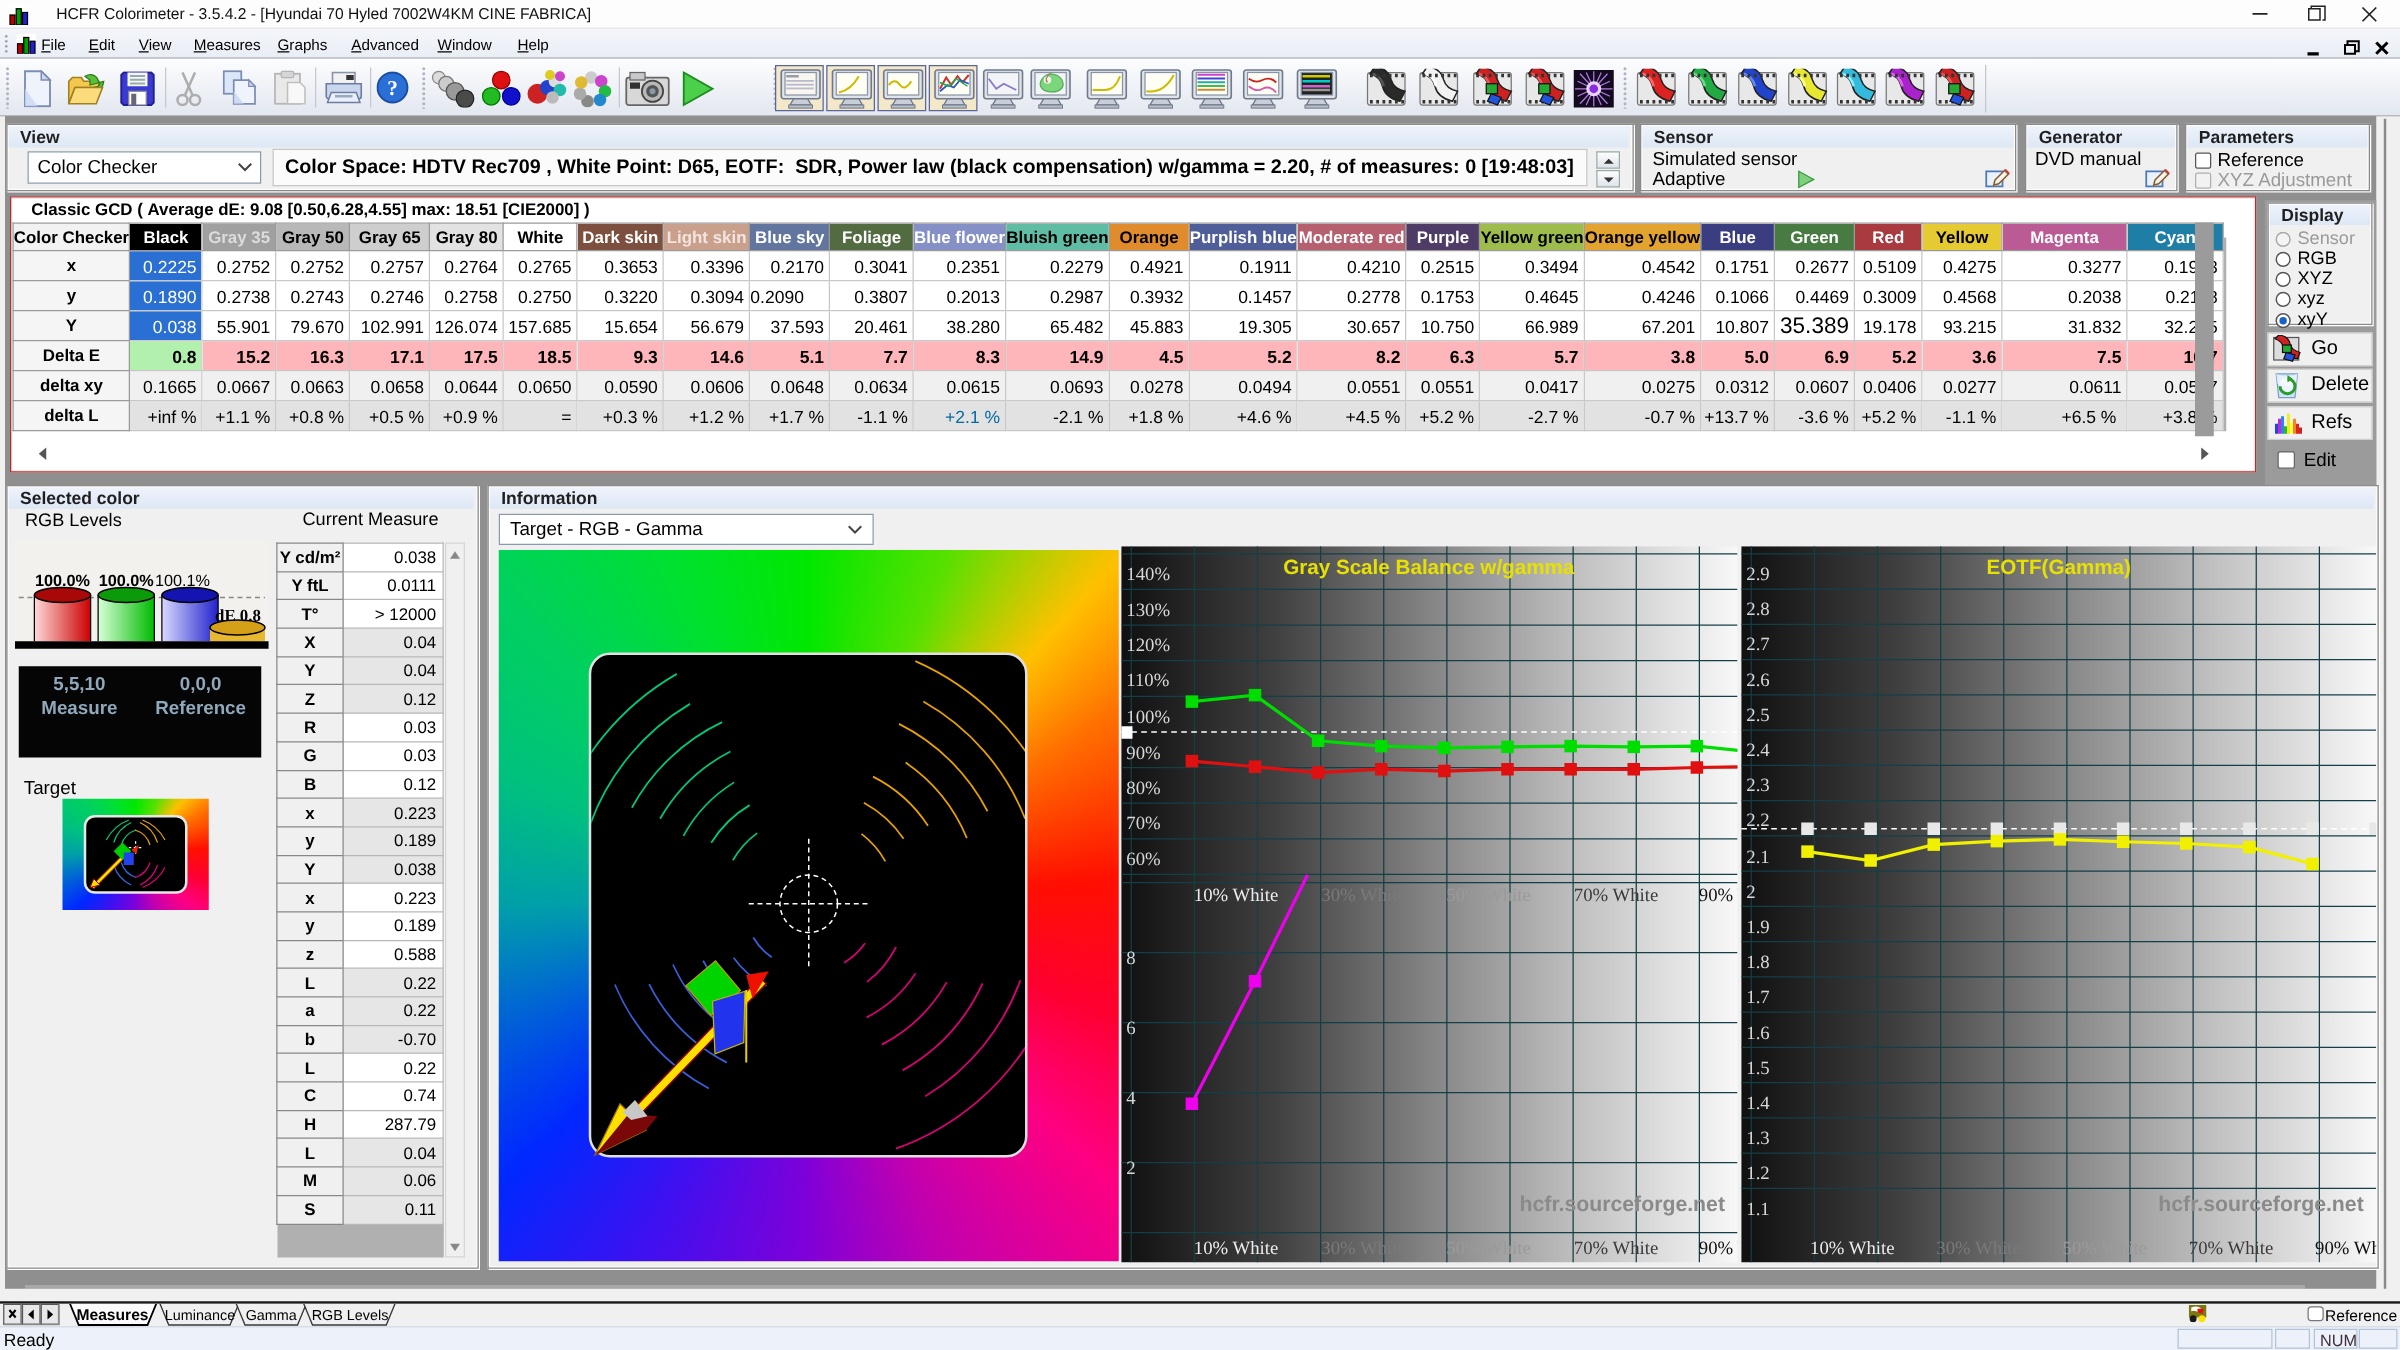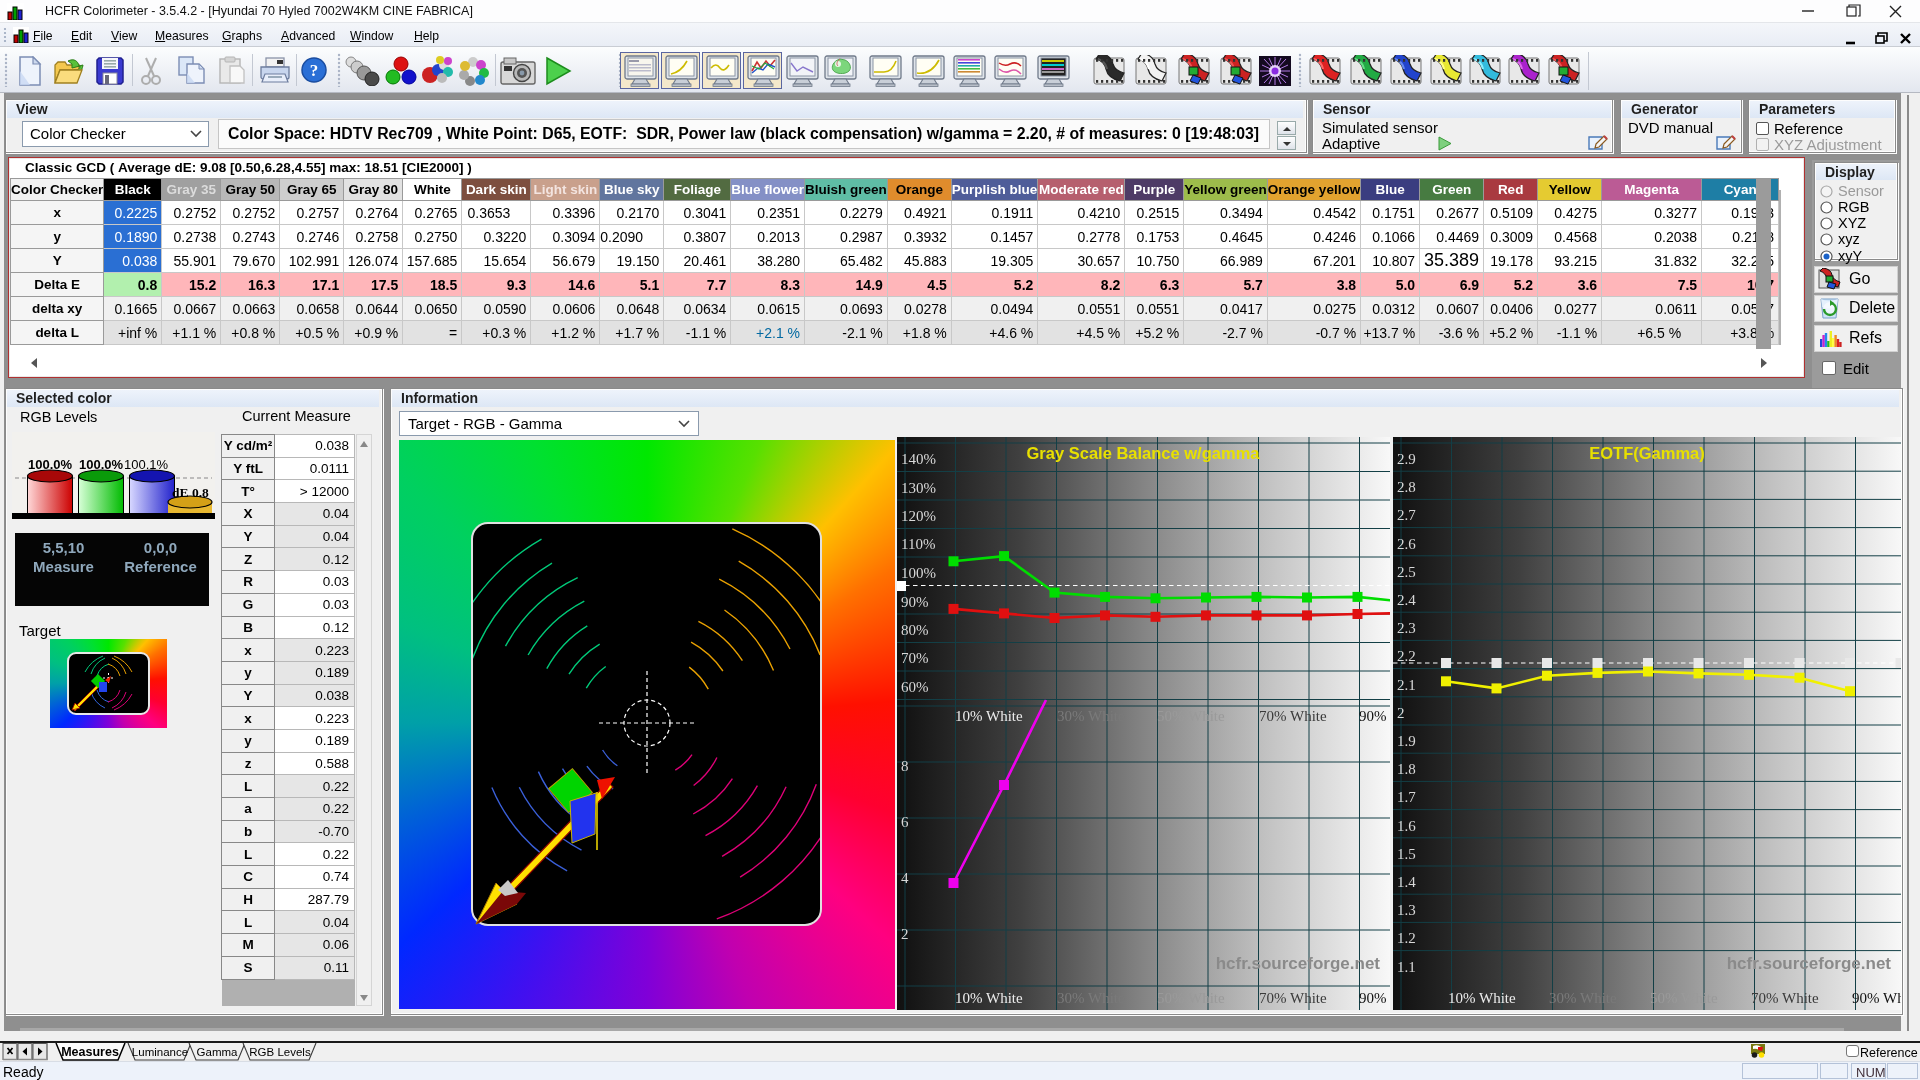--- a/index.html
+++ b/index.html
@@ -580,21 +580,21 @@
         <td style="width:77px;background:#1e7ea5;color:#fff;border:1px solid #9a9a9a;font-size:13.5px;font-weight:bold;text-align:center;overflow:hidden;white-space:nowrap">Cyan</td>
       </tr>
       <tr style="height:24px">
         <td style="background:#f5f5f5;border:1px solid #9a9a9a;font-size:13.5px;font-weight:bold;text-align:center">x</td>
         <td style="background:#2a6fd3;color:#fff;border:1px solid #c8c8c8;font-size:14px;text-align:right;padding-right:4px;white-space:nowrap;overflow:hidden">0.2225</td>
         <td style="background:#fff;color:#000;border:1px solid #c8c8c8;font-size:14px;text-align:right;padding-right:4px;white-space:nowrap;overflow:hidden">0.2752</td>
         <td style="background:#fff;color:#000;border:1px solid #c8c8c8;font-size:14px;text-align:right;padding-right:4px;white-space:nowrap;overflow:hidden">0.2752</td>
         <td style="background:#fff;color:#000;border:1px solid #c8c8c8;font-size:14px;text-align:right;padding-right:4px;white-space:nowrap;overflow:hidden">0.2757</td>
         <td style="background:#fff;color:#000;border:1px solid #c8c8c8;font-size:14px;text-align:right;padding-right:4px;white-space:nowrap;overflow:hidden">0.2764</td>
         <td style="background:#fff;color:#000;border:1px solid #c8c8c8;font-size:14px;text-align:right;padding-right:4px;white-space:nowrap;overflow:hidden">0.2765</td>
-        <td style="background:#fff;color:#000;border:1px solid #c8c8c8;font-size:14px;text-align:right;padding-right:20px;white-space:nowrap;overflow:hidden">0.3653</td>
+        <td style="background:#fff;color:#000;border:1px solid #c8c8c8;font-size:14px;text-align:right;padding-right:4px;white-space:nowrap;overflow:hidden">0.3653</td>
         <td style="background:#fff;color:#000;border:1px solid #c8c8c8;font-size:14px;text-align:right;padding-right:4px;white-space:nowrap;overflow:hidden">0.3396</td>
         <td style="background:#fff;color:#000;border:1px solid #c8c8c8;font-size:14px;text-align:right;padding-right:4px;white-space:nowrap;overflow:hidden">0.2170</td>
         <td style="background:#fff;color:#000;border:1px solid #c8c8c8;font-size:14px;text-align:right;padding-right:4px;white-space:nowrap;overflow:hidden">0.3041</td>
         <td style="background:#fff;color:#000;border:1px solid #c8c8c8;font-size:14px;text-align:right;padding-right:4px;white-space:nowrap;overflow:hidden">0.2351</td>
         <td style="background:#fff;color:#000;border:1px solid #c8c8c8;font-size:14px;text-align:right;padding-right:4px;white-space:nowrap;overflow:hidden">0.2279</td>
         <td style="background:#fff;color:#000;border:1px solid #c8c8c8;font-size:14px;text-align:right;padding-right:4px;white-space:nowrap;overflow:hidden">0.4921</td>
         <td style="background:#fff;color:#000;border:1px solid #c8c8c8;font-size:14px;text-align:right;padding-right:4px;white-space:nowrap;overflow:hidden">0.1911</td>
         <td style="background:#fff;color:#000;border:1px solid #c8c8c8;font-size:14px;text-align:right;padding-right:4px;white-space:nowrap;overflow:hidden">0.4210</td>
         <td style="background:#fff;color:#000;border:1px solid #c8c8c8;font-size:14px;text-align:right;padding-right:4px;white-space:nowrap;overflow:hidden">0.2515</td>
         <td style="background:#fff;color:#000;border:1px solid #c8c8c8;font-size:14px;text-align:right;padding-right:4px;white-space:nowrap;overflow:hidden">0.3494</td>
@@ -636,21 +636,21 @@
       <tr style="height:24px">
         <td style="background:#f5f5f5;border:1px solid #9a9a9a;font-size:13.5px;font-weight:bold;text-align:center">Y</td>
         <td style="background:#2a6fd3;color:#fff;border:1px solid #c8c8c8;font-size:14px;text-align:right;padding-right:4px;white-space:nowrap;overflow:hidden">0.038</td>
         <td style="background:#fff;color:#000;border:1px solid #c8c8c8;font-size:14px;text-align:right;padding-right:4px;white-space:nowrap;overflow:hidden">55.901</td>
         <td style="background:#fff;color:#000;border:1px solid #c8c8c8;font-size:14px;text-align:right;padding-right:4px;white-space:nowrap;overflow:hidden">79.670</td>
         <td style="background:#fff;color:#000;border:1px solid #c8c8c8;font-size:14px;text-align:right;padding-right:4px;white-space:nowrap;overflow:hidden">102.991</td>
         <td style="background:#fff;color:#000;border:1px solid #c8c8c8;font-size:14px;text-align:right;padding-right:4px;white-space:nowrap;overflow:hidden">126.074</td>
         <td style="background:#fff;color:#000;border:1px solid #c8c8c8;font-size:14px;text-align:right;padding-right:4px;white-space:nowrap;overflow:hidden">157.685</td>
         <td style="background:#fff;color:#000;border:1px solid #c8c8c8;font-size:14px;text-align:right;padding-right:4px;white-space:nowrap;overflow:hidden">15.654</td>
         <td style="background:#fff;color:#000;border:1px solid #c8c8c8;font-size:14px;text-align:right;padding-right:4px;white-space:nowrap;overflow:hidden">56.679</td>
-        <td style="background:#fff;color:#000;border:1px solid #c8c8c8;font-size:14px;text-align:right;padding-right:4px;white-space:nowrap;overflow:hidden">19.150</td>
+        <td style="background:#fff;color:#000;border:1px solid #c8c8c8;font-size:14px;text-align:right;padding-right:4px;white-space:nowrap;overflow:hidden">37.593</td>
         <td style="background:#fff;color:#000;border:1px solid #c8c8c8;font-size:14px;text-align:right;padding-right:4px;white-space:nowrap;overflow:hidden">20.461</td>
         <td style="background:#fff;color:#000;border:1px solid #c8c8c8;font-size:14px;text-align:right;padding-right:4px;white-space:nowrap;overflow:hidden">38.280</td>
         <td style="background:#fff;color:#000;border:1px solid #c8c8c8;font-size:14px;text-align:right;padding-right:4px;white-space:nowrap;overflow:hidden">65.482</td>
         <td style="background:#fff;color:#000;border:1px solid #c8c8c8;font-size:14px;text-align:right;padding-right:4px;white-space:nowrap;overflow:hidden">45.883</td>
         <td style="background:#fff;color:#000;border:1px solid #c8c8c8;font-size:14px;text-align:right;padding-right:4px;white-space:nowrap;overflow:hidden">19.305</td>
         <td style="background:#fff;color:#000;border:1px solid #c8c8c8;font-size:14px;text-align:right;padding-right:4px;white-space:nowrap;overflow:hidden">30.657</td>
         <td style="background:#fff;color:#000;border:1px solid #c8c8c8;font-size:14px;text-align:right;padding-right:4px;white-space:nowrap;overflow:hidden">10.750</td>
         <td style="background:#fff;color:#000;border:1px solid #c8c8c8;font-size:14px;text-align:right;padding-right:4px;white-space:nowrap;overflow:hidden">66.989</td>
         <td style="background:#fff;color:#000;border:1px solid #c8c8c8;font-size:14px;text-align:right;padding-right:4px;white-space:nowrap;overflow:hidden">67.201</td>
         <td style="background:#fff;color:#000;border:1px solid #c8c8c8;font-size:14px;text-align:right;padding-right:4px;white-space:nowrap;overflow:hidden">10.807</td>
@@ -731,21 +731,21 @@
         <td style="background:#e2e2e2;color:#000;border:1px solid #c8c8c8;font-size:14px;text-align:right;padding-right:4px;white-space:nowrap;overflow:hidden">+1.8 %</td>
         <td style="background:#e2e2e2;color:#000;border:1px solid #c8c8c8;font-size:14px;text-align:right;padding-right:4px;white-space:nowrap;overflow:hidden">+4.6 %</td>
         <td style="background:#e2e2e2;color:#000;border:1px solid #c8c8c8;font-size:14px;text-align:right;padding-right:4px;white-space:nowrap;overflow:hidden">+4.5 %</td>
         <td style="background:#e2e2e2;color:#000;border:1px solid #c8c8c8;font-size:14px;text-align:right;padding-right:4px;white-space:nowrap;overflow:hidden">+5.2 %</td>
         <td style="background:#e2e2e2;color:#000;border:1px solid #c8c8c8;font-size:14px;text-align:right;padding-right:4px;white-space:nowrap;overflow:hidden">-2.7 %</td>
         <td style="background:#e2e2e2;color:#000;border:1px solid #c8c8c8;font-size:14px;text-align:right;padding-right:4px;white-space:nowrap;overflow:hidden">-0.7 %</td>
         <td style="background:#e2e2e2;color:#000;border:1px solid #c8c8c8;font-size:14px;text-align:right;padding-right:4px;white-space:nowrap;overflow:hidden">+13.7 %</td>
         <td style="background:#e2e2e2;color:#000;border:1px solid #c8c8c8;font-size:14px;text-align:right;padding-right:4px;white-space:nowrap;overflow:hidden">-3.6 %</td>
         <td style="background:#e2e2e2;color:#000;border:1px solid #c8c8c8;font-size:14px;text-align:right;padding-right:4px;white-space:nowrap;overflow:hidden">+5.2 %</td>
         <td style="background:#e2e2e2;color:#000;border:1px solid #c8c8c8;font-size:14px;text-align:right;padding-right:4px;white-space:nowrap;overflow:hidden">-1.1 %</td>
-        <td style="background:#e2e2e2;color:#000;border:1px solid #c8c8c8;font-size:14px;text-align:right;padding-right:20px;white-space:nowrap;overflow:hidden">+6.5 %</td>
+        <td style="background:#e2e2e2;color:#000;border:1px solid #c8c8c8;font-size:14px;text-align:right;padding-right:8px;white-space:nowrap;overflow:hidden">+6.5 %</td>
         <td style="background:#e2e2e2;color:#000;border:1px solid #c8c8c8;font-size:14px;text-align:right;padding-right:4px;white-space:nowrap;overflow:hidden">+3.8 %</td>
       </tr>
     </tbody>
   </table>
 <div class="abs" style="left:1756px;top:178px;width:15px;height:171px;background:#9b9b9b"></div>
 <div class="abs" style="left:1779px;top:190px;width:2px;height:155px;background:#b0b0b0"></div>
 <svg class="abs" style="left:28px;top:357px" width="12" height="12">
     <path d="M9 1 L3 6 L9 11 z" fill="#555"></path>
   </svg>
 <svg class="abs" style="left:1758px;top:357px" width="12" height="12">

